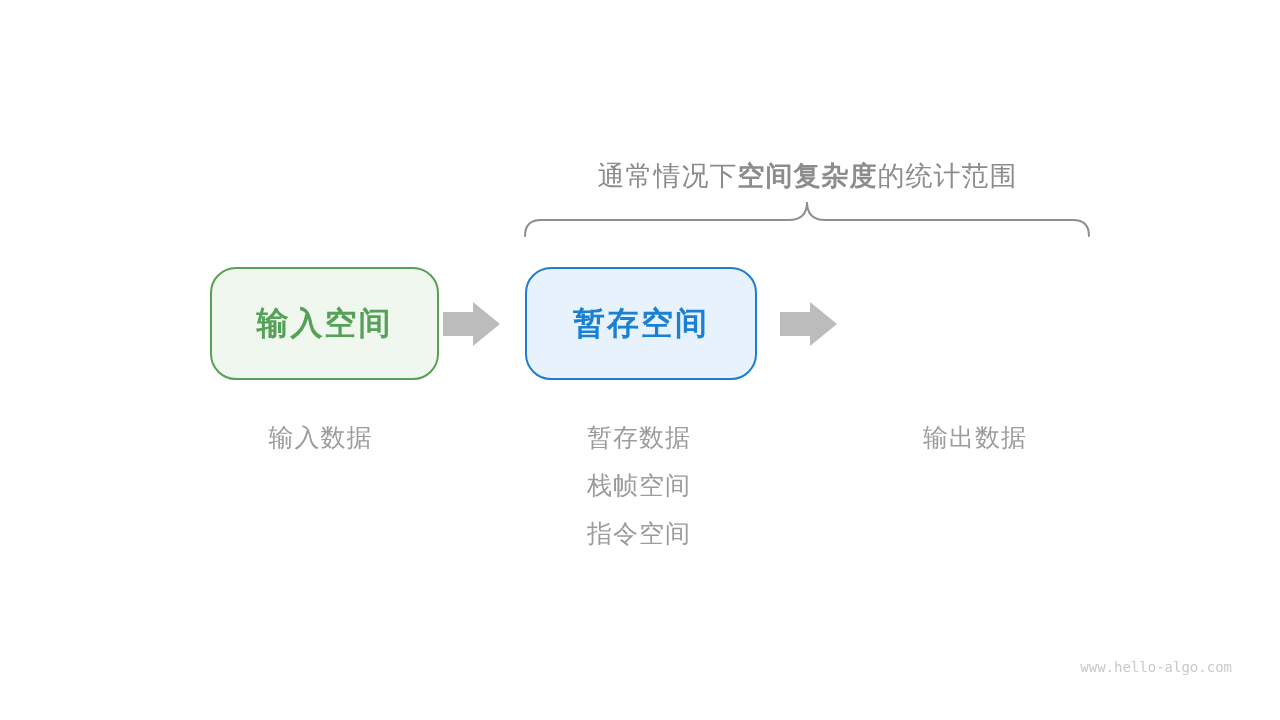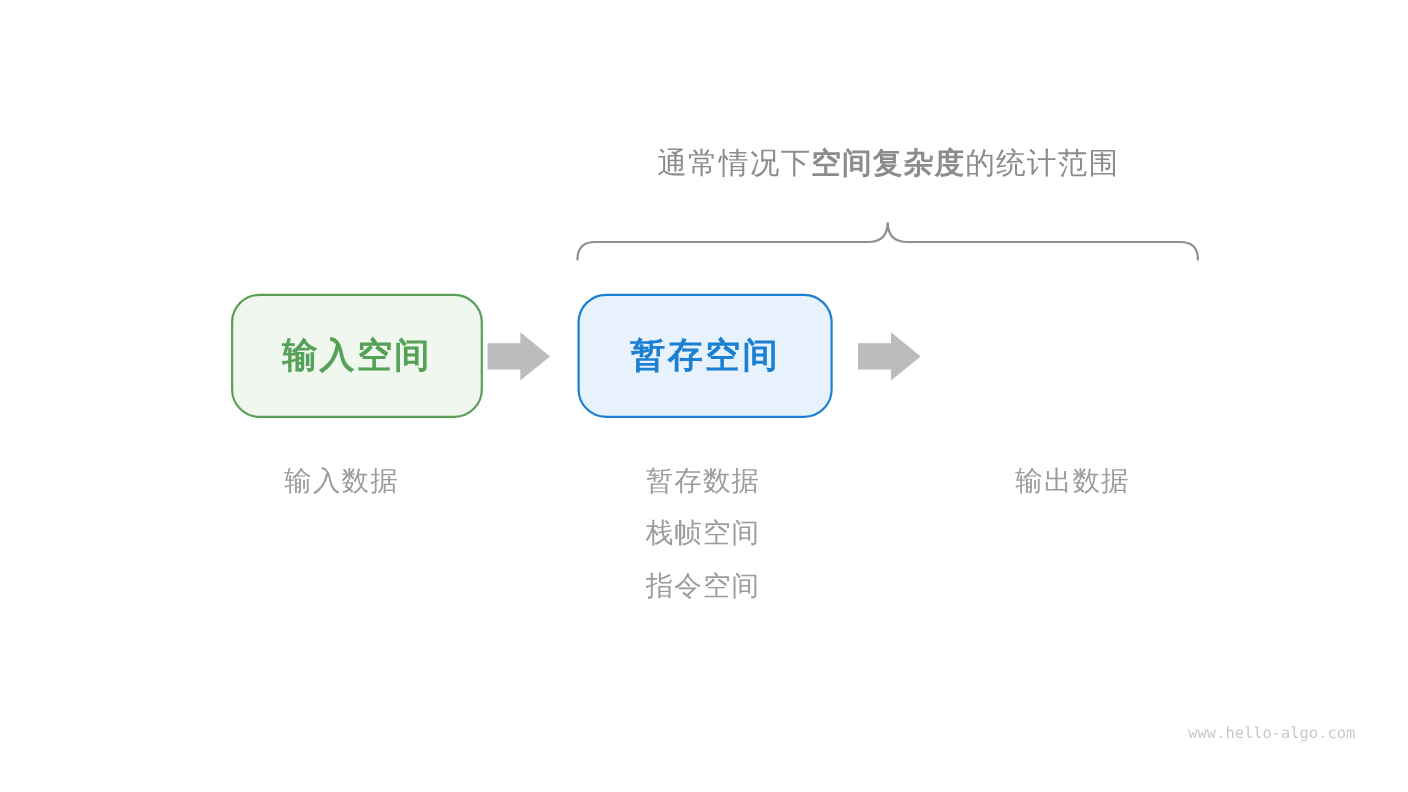--- a/index.html
+++ b/index.html
@@ -11,21 +11,21 @@
   }
   .canvas {
     position: relative;
     width: 1280px;
     height: 720px;
     background: #ffffff;
   }
   .diagram-title {
     position: absolute;
     left: 520px;
-    top: 130px;
+    top: 158px;
     width: 575px;
     text-align: center;
     font-size: 27px;
     color: #8c8c8c;
     letter-spacing: 1px;
     white-space: nowrap;
   }
   .diagram-title .bold { font-weight: bold; }
   .brace-wrap {
     position: absolute;
@@ -60,21 +60,21 @@
   .arrow-2 { left: 780px; }
   .sub-label-col {
     position: absolute;
     top: 413px;
     text-align: center;
     font-size: 25px;
     line-height: 48px;
     color: #9c9c9c;
     letter-spacing: 1px;
   }
-  .col-1 { left: 196px; width: 229px; }
+  .col-1 { left: 206px; width: 229px; }
   .col-2 { left: 525px; width: 228px; }
   .col-3 { left: 862px; width: 226px; }
   .watermark {
     position: absolute;
     top: 659px;
     right: 48px;
     font-family: "DejaVu Sans Mono", "Liberation Mono", monospace;
     font-size: 14px;
     color: #c9c9c9;
   }

